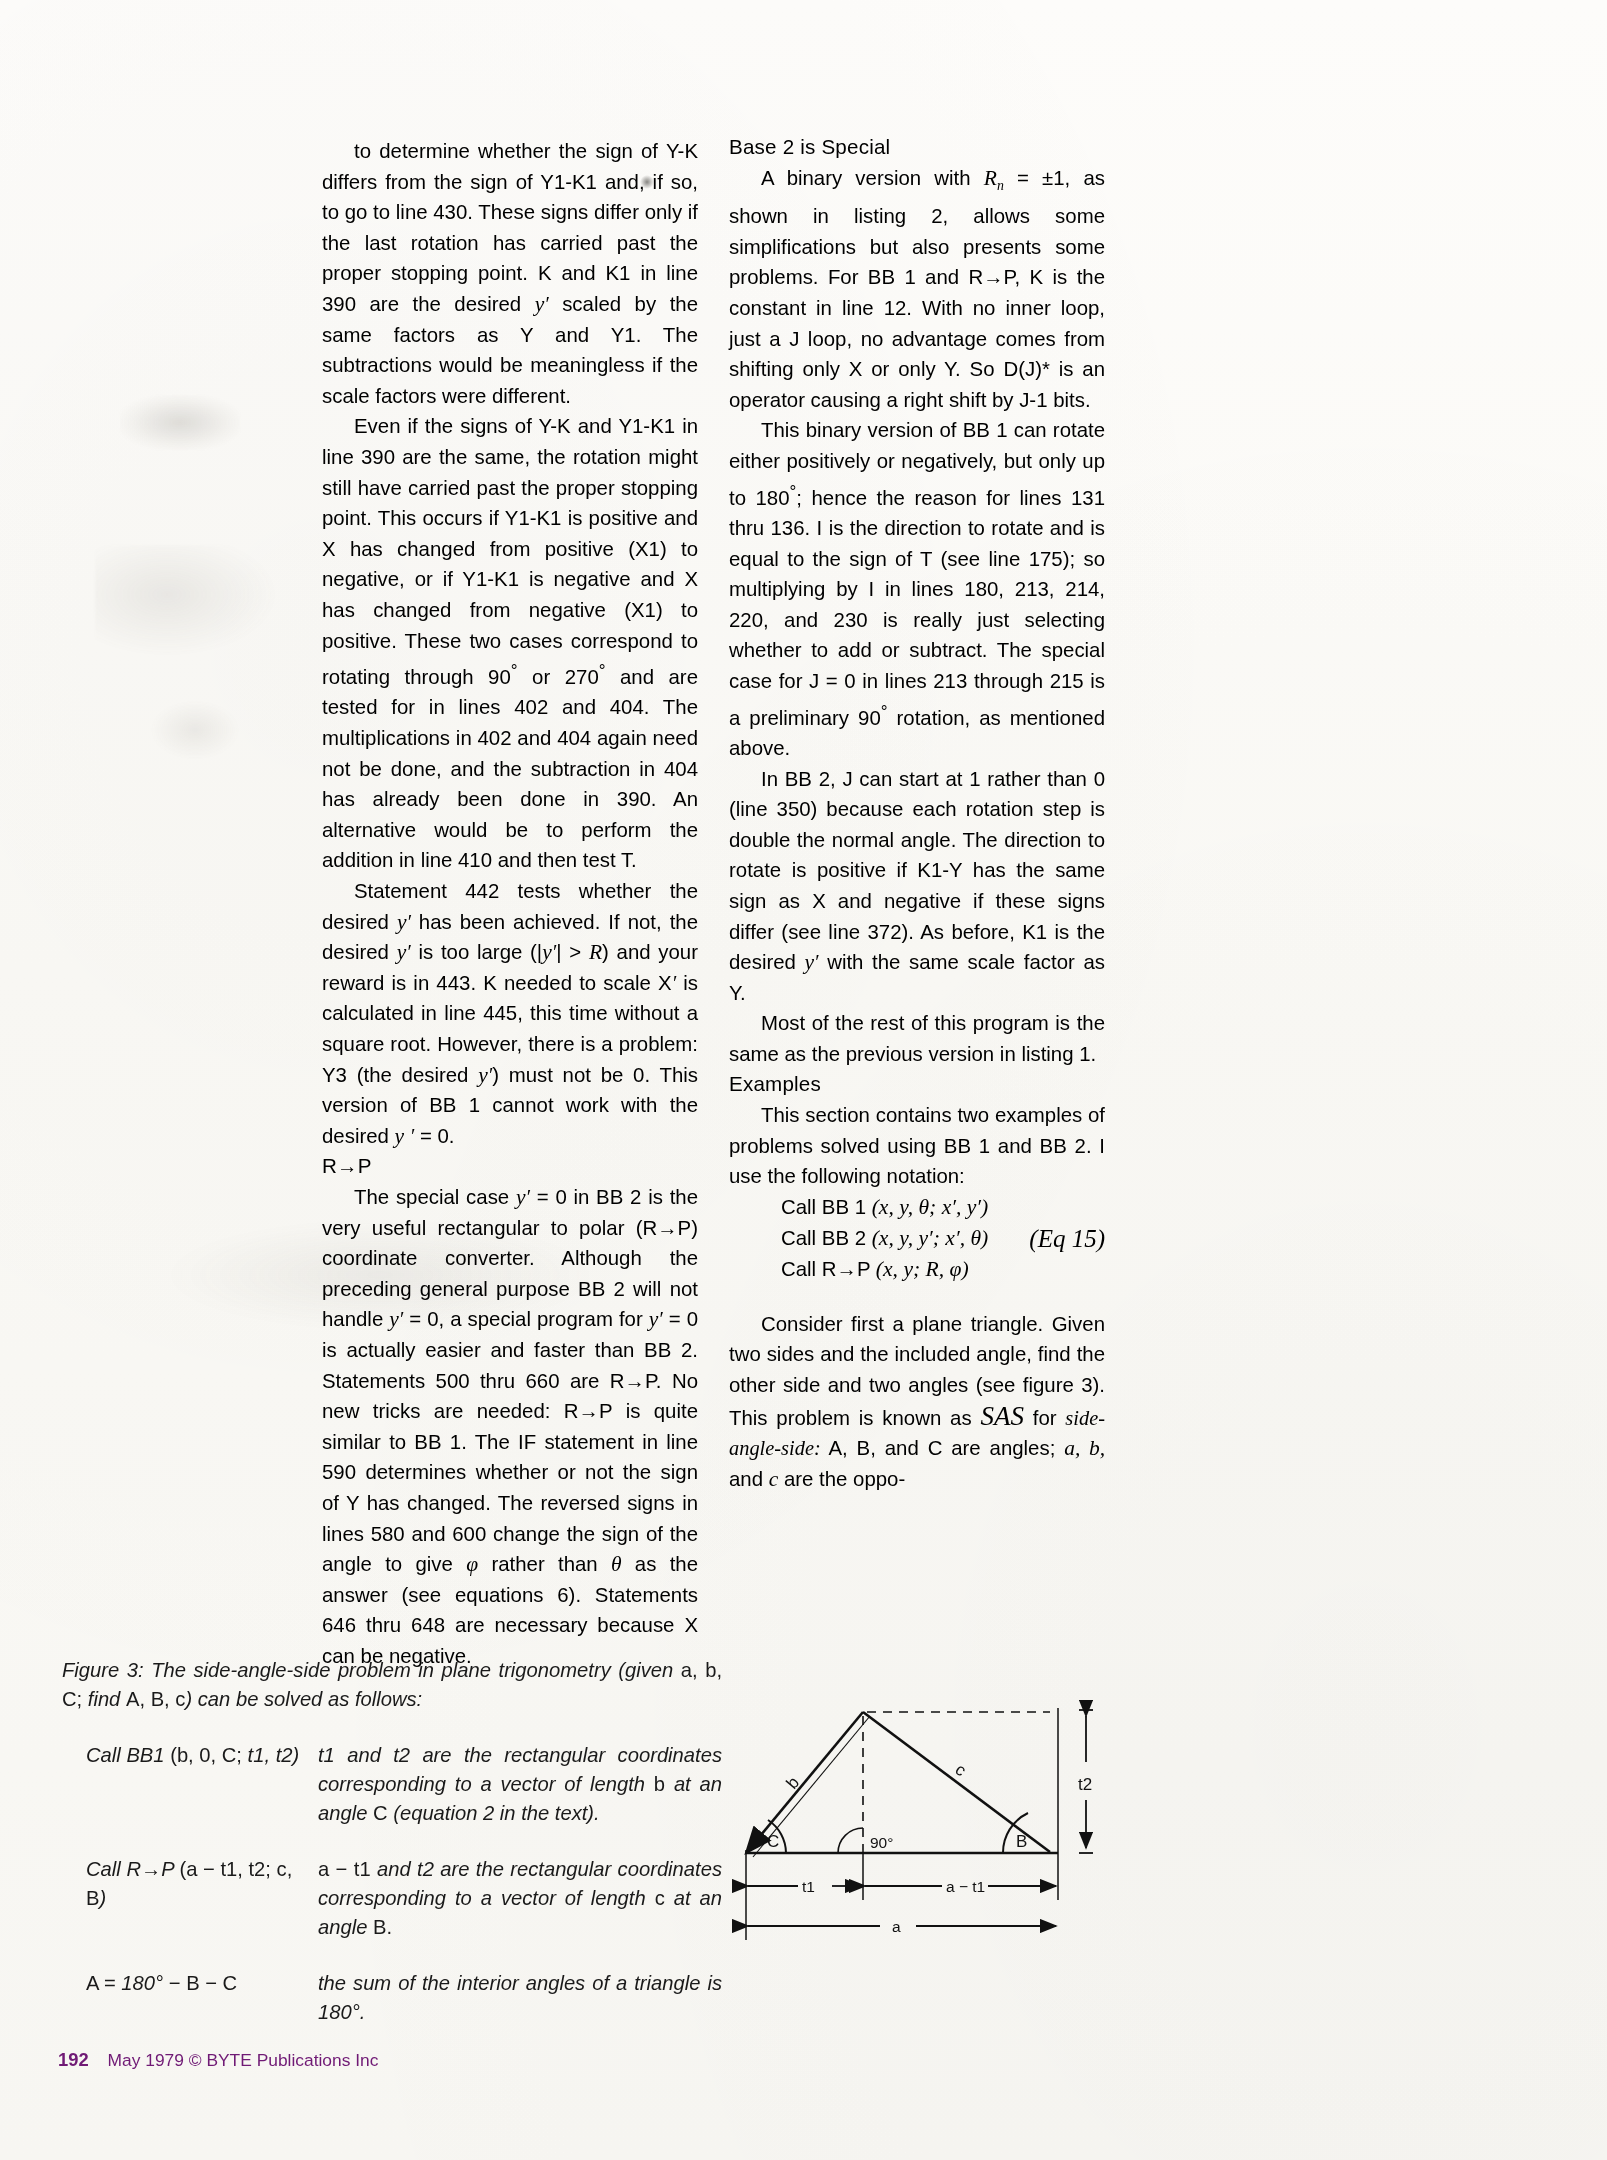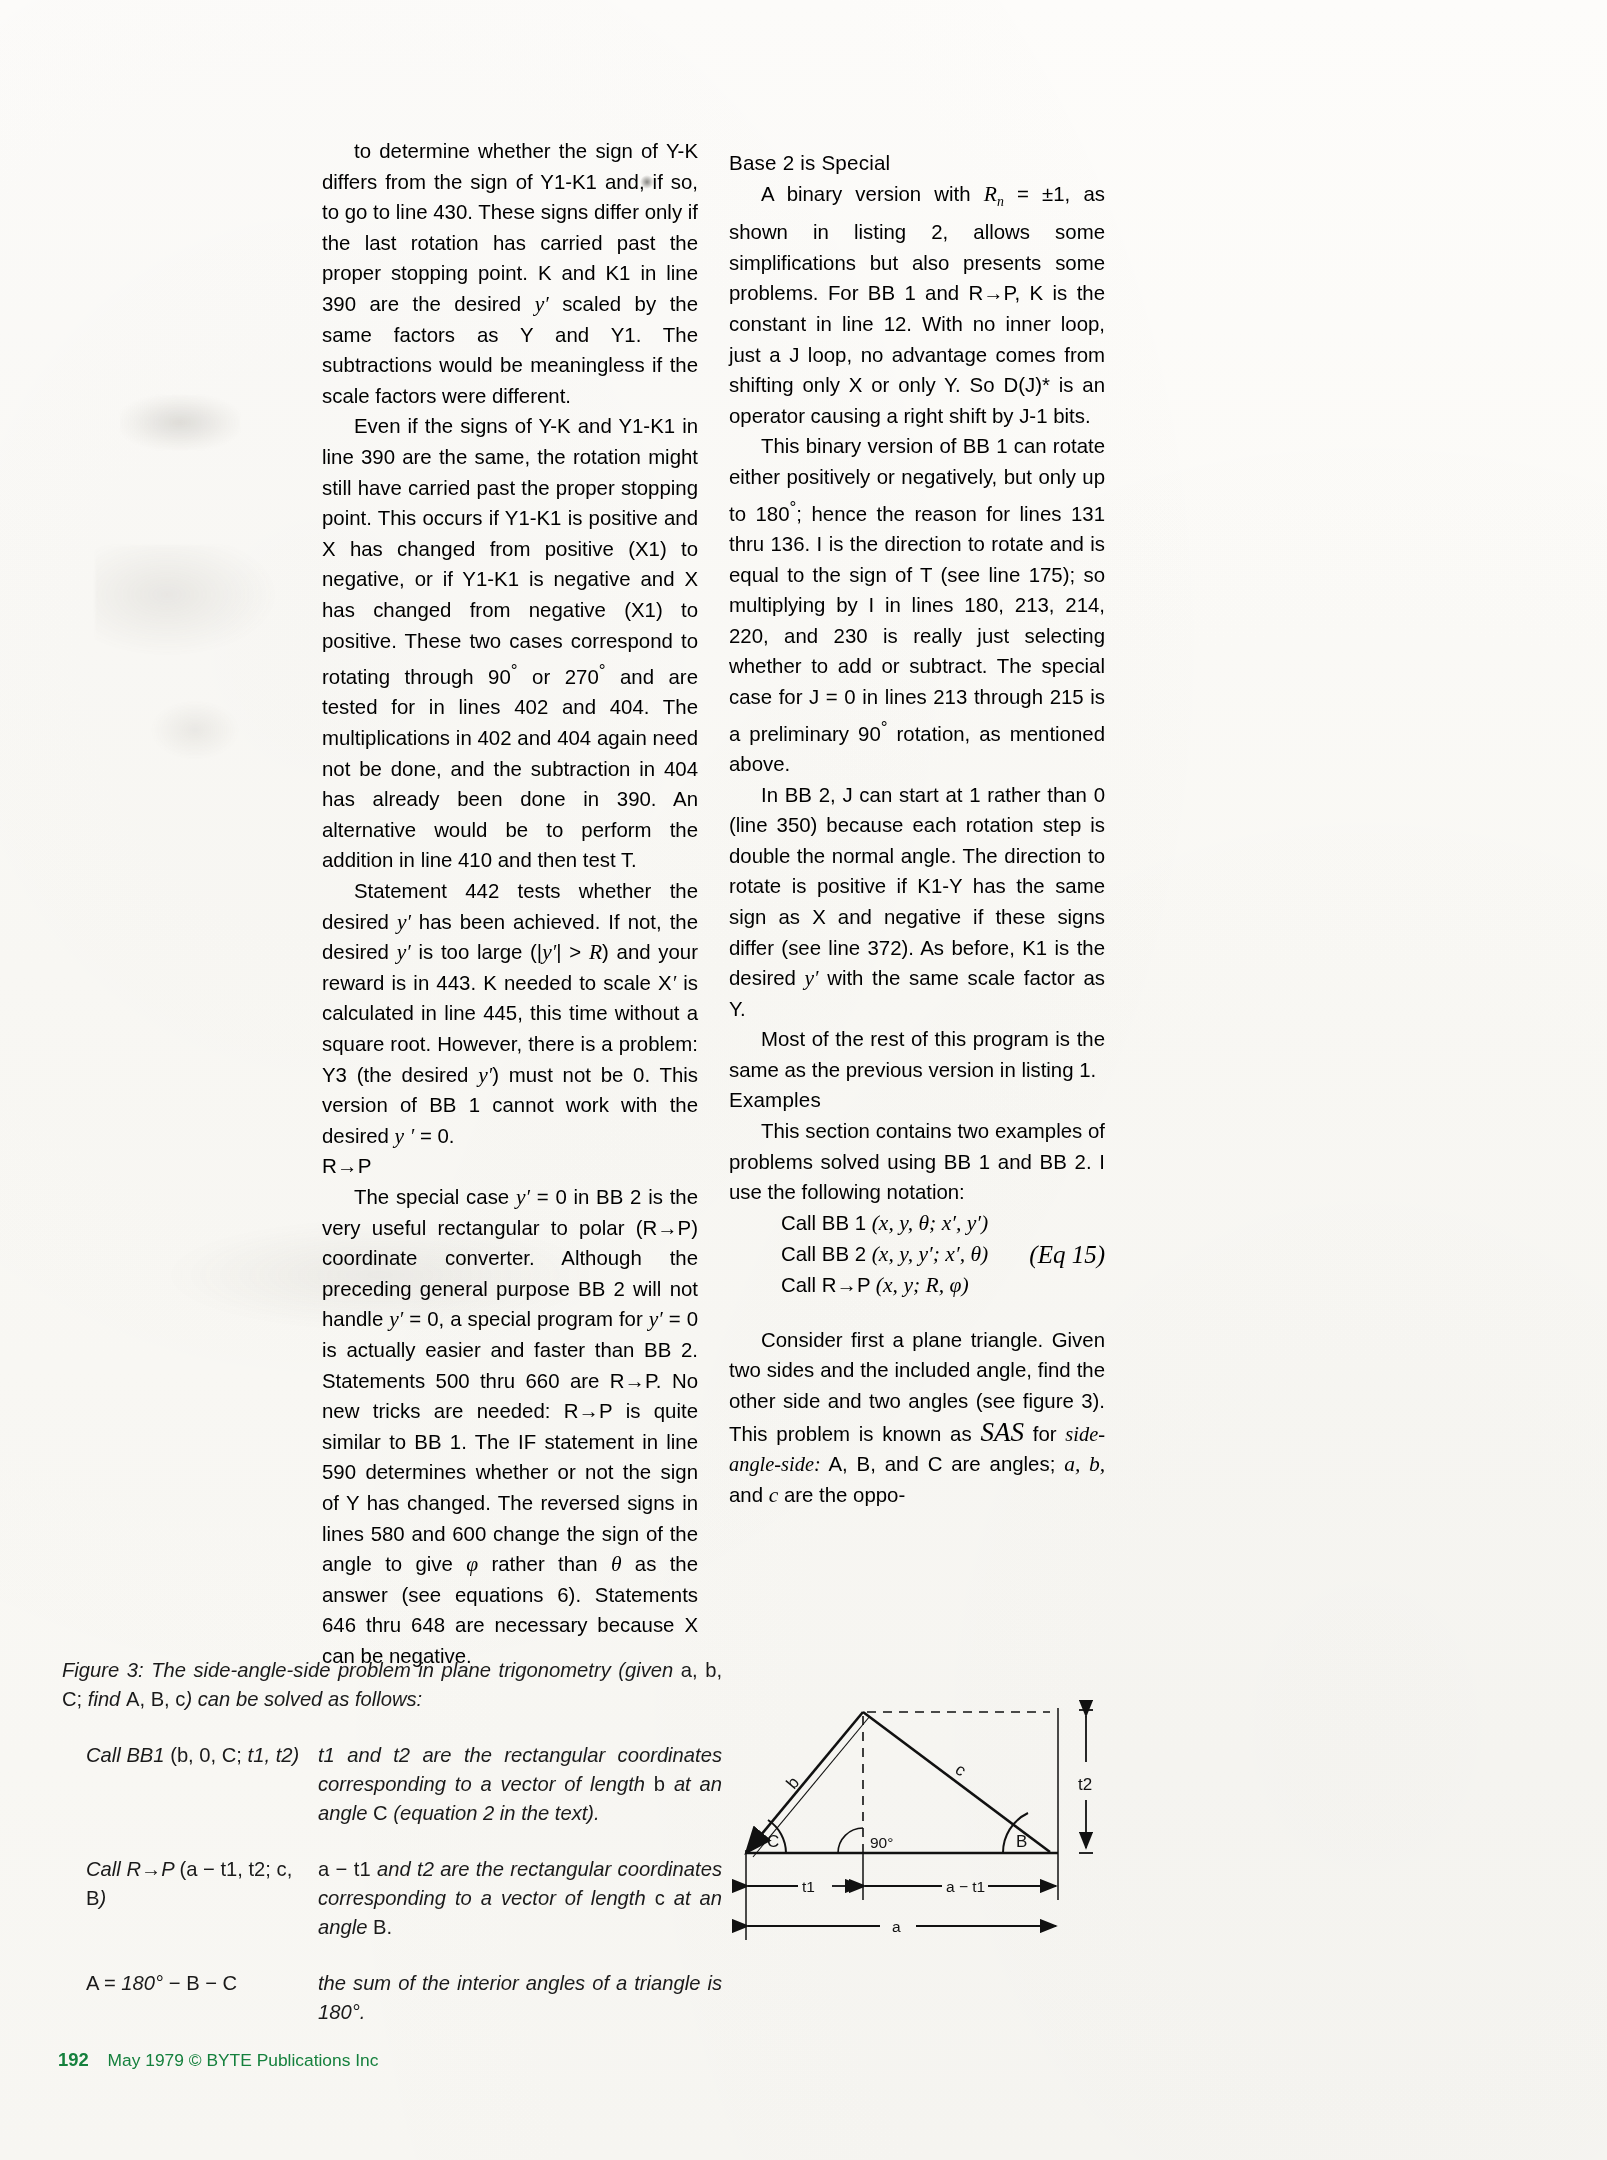--- a/index.html
+++ b/index.html
@@ -39,21 +39,21 @@
   .col{
     position:absolute;
     width:376px;
     font-size:20.4px;
     line-height:30.6px;
     text-align:justify;
     -webkit-hyphens:none;hyphens:none;
     color:#000000;
   }
   .col.left{left:322px;top:136px;}
-  .col.right{left:729px;top:148px;}
+  .col.right{left:729px;top:132px;}
   .col p{margin:0;text-indent:32px;}
   .col p.noind{text-indent:0;}
   h3.sec{
     font-size:20.6px;font-weight:400;margin:0;
     text-indent:0;letter-spacing:.2px;
   }
   .sp-before{margin-top:26px;}
   .sp-after{margin-bottom:8px;}
   i.v{font-style:italic;font-family:"Liberation Serif",serif;font-size:21.5px;}
   .prime{font-style:italic;font-family:"Liberation Serif",serif;}
@@ -91,21 +91,21 @@
     font-style:italic;font-size:20.2px;line-height:29px;margin-left:24px;
   }
   .figrow .rhs{
     flex:1;font-style:italic;font-size:20.2px;line-height:29px;text-align:justify;
   }
   .figrow .rom{font-style:normal;}
 
   
   .footer{
     position:absolute;left:58px;top:2049px;
-    font-size:17.4px;color:#15803d;
+    font-size:17.4px;color:#701a75;
     font-family:"Liberation Sans",sans-serif;
   }
   .footer b{font-weight:700;font-size:18.4px;}
   .footer span.ft{font-weight:400;}
 
   
   .diagram{position:absolute;left:720px;top:1700px;width:840px;height:360px;}
   .diagram svg{display:block;}
   text.lbl{font-family:"Liberation Sans",sans-serif;font-size:17px;fill:#111;}
   text.lblsm{font-family:"Liberation Sans",sans-serif;font-size:15.5px;fill:#111;}

